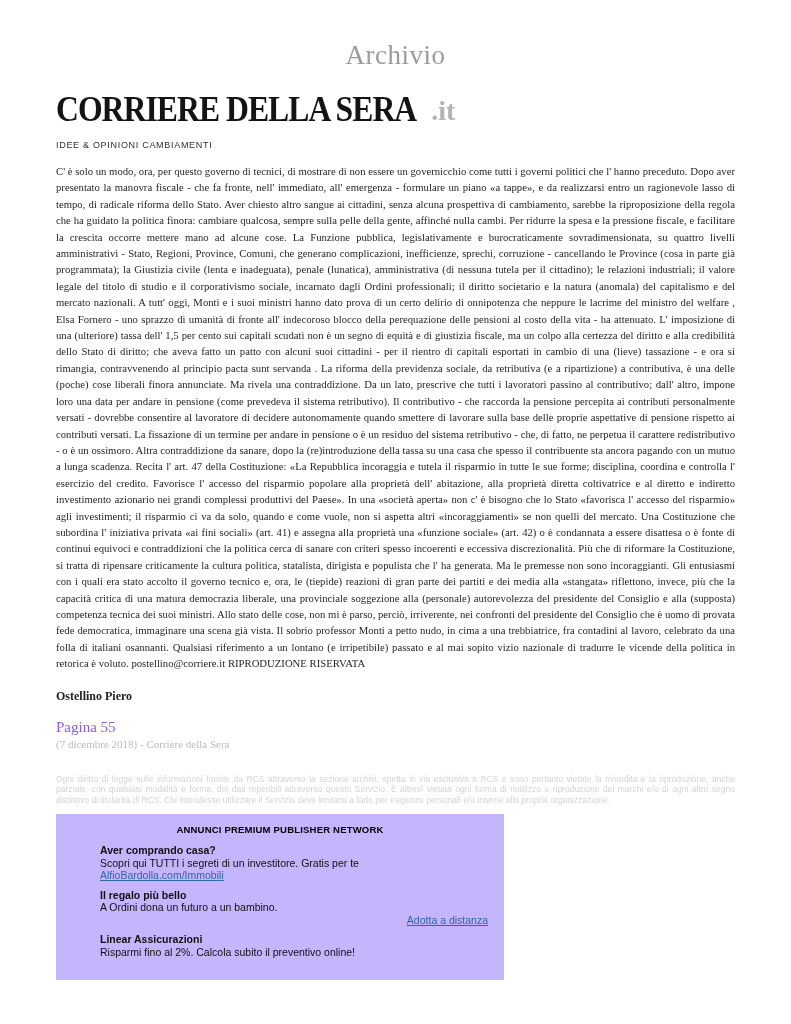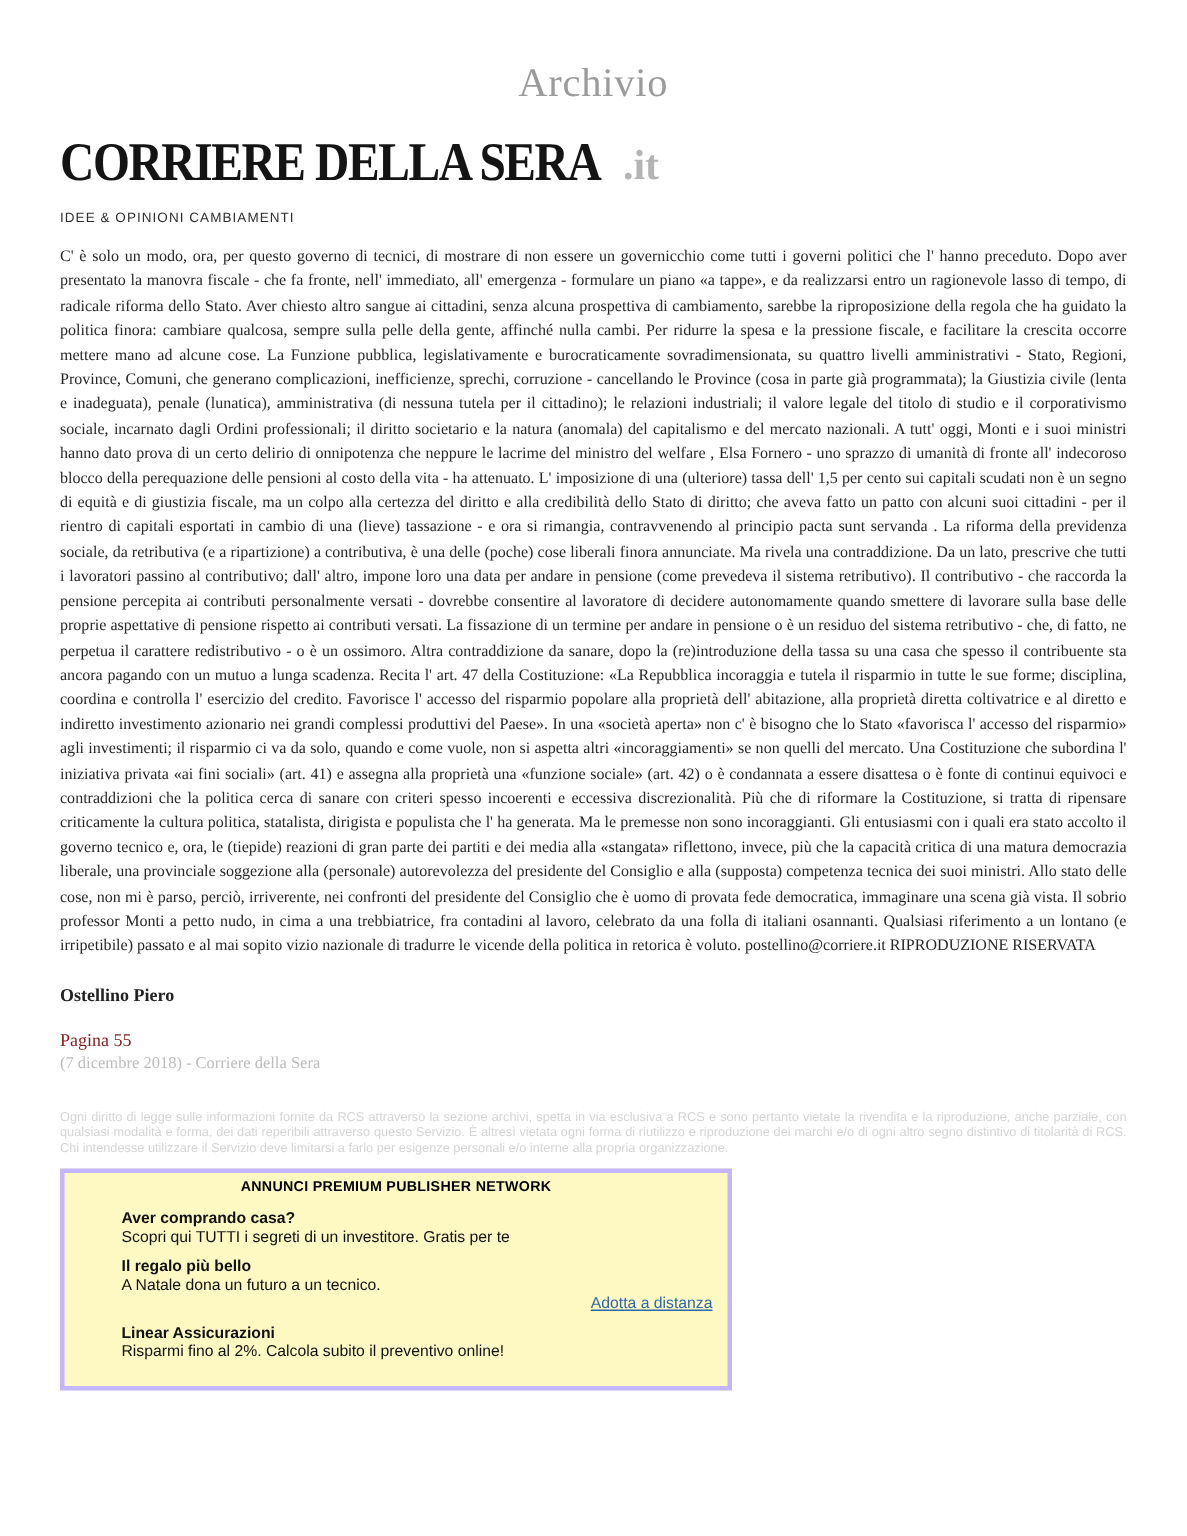--- a/index.html
+++ b/index.html
@@ -2,21 +2,21 @@
 <html><head>
 <meta charset="utf-8">
 <style>
   * { margin:0; padding:0; box-sizing:border-box; }
   html,body { background:#ffffff; }
   body {
     width:791px; height:1024px; overflow:hidden;
     font-family:"Liberation Serif", serif;
     position:relative;
   }
-  .page { padding:0 40px; }
+  .page { padding:0 56px; }
 
   .archivio {
     margin-top:40px; text-align:center;
     font-size:27px; color:#9b9b9b; letter-spacing:0.5px;
   }
 
   .masthead { margin-top:20px; display:flex; align-items:center; height:40px; }
   .logo-main {
     font-weight:bold; font-size:33px; color:#141414;
     letter-spacing:-1px; transform:scale(0.96,1.1); transform-origin:left bottom;
@@ -38,32 +38,32 @@
     letter-spacing:0.1px;
   }
 
   .body-text {
     margin-top:13px; font-size:10.7px; line-height:16.4px;
     color:#262626; text-align:justify;
   }
 
   .author { margin-top:17px; font-weight:bold; font-size:12px; color:#222; }
 
-  .page-ref { margin-top:15px; font-size:12px; color:#7f1d1d; }
+  .page-ref { margin-top:15px; font-size:15px; color:#8b5cf6; }
   .date-line { margin-top:2px; font-size:11px; color:#bcbcbc; }
 
   .legal {
     margin-top:24px;
     font-family:"Liberation Sans", sans-serif;
     font-size:8.5px; line-height:10.5px; color:#d4d4d4; text-align:justify;
   }
 
   .ad-box {
     margin-top:9px; width:448px;
-    border:3px solid #c4b5fd; background:#fef9c3;
+    border:6px solid #c4b5fd; background:#c4b5fd;
     padding:4px 10px 9px 10px;
   }
   .ad-header {
     text-align:center;
     font-family:"Liberation Sans", sans-serif;
     font-weight:bold; font-size:9.5px; color:#000; letter-spacing:0.2px;
   }
   .ad-items { margin:9px 0 0 28px; font-family:"Liberation Sans", sans-serif; font-size:10.5px; color:#111; }
   .ad-item { margin-bottom:7px; line-height:12.5px; }
   .ad-title { font-weight:bold; }
@@ -94,25 +94,26 @@
 
   <div class="legal">Ogni diritto di legge sulle informazioni fornite da RCS attraverso la sezione archivi, spetta in via esclusiva a RCS e sono pertanto vietate la rivendita e la riproduzione, anche parziale, con qualsiasi modalità e forma, dei dati reperibili attraverso questo Servizio. È altresì vietata ogni forma di riutilizzo e riproduzione dei marchi e/o di ogni altro segno distintivo di titolarità di RCS. Chi intendesse utilizzare il Servizio deve limitarsi a farlo per esigenze personali e/o interne alla propria organizzazione.</div>
 
   <div class="ad-box">
     <div class="ad-header">ANNUNCI PREMIUM PUBLISHER NETWORK</div>
     <div class="ad-items">
 
       <div class="ad-item">
         <div class="ad-title">Aver comprando casa?</div>
         <div class="ad-desc">Scopri qui TUTTI i segreti di un investitore. Gratis per te</div>
+        <div class="ad-link" style="color: rgb(45, 104, 168);">AlfioBardolla.com/Immobili</div>
       </div>
 
       <div class="ad-item">
         <div class="ad-title">Il regalo più bello</div>
-        <div class="ad-desc">A Natale dona un futuro a un tecnico.</div>
+        <div class="ad-desc">A Ordini dona un futuro a un bambino.</div>
         <div class="ad-link" style="color: rgb(45, 104, 168); text-align: right;">Adotta a distanza</div>
       </div>
 
       <div class="ad-item">
         <div class="ad-title">Linear Assicurazioni</div>
         <div class="ad-desc">Risparmi fino al 2%. Calcola subito il preventivo online!</div>
       </div>
 
     </div>
   </div>

